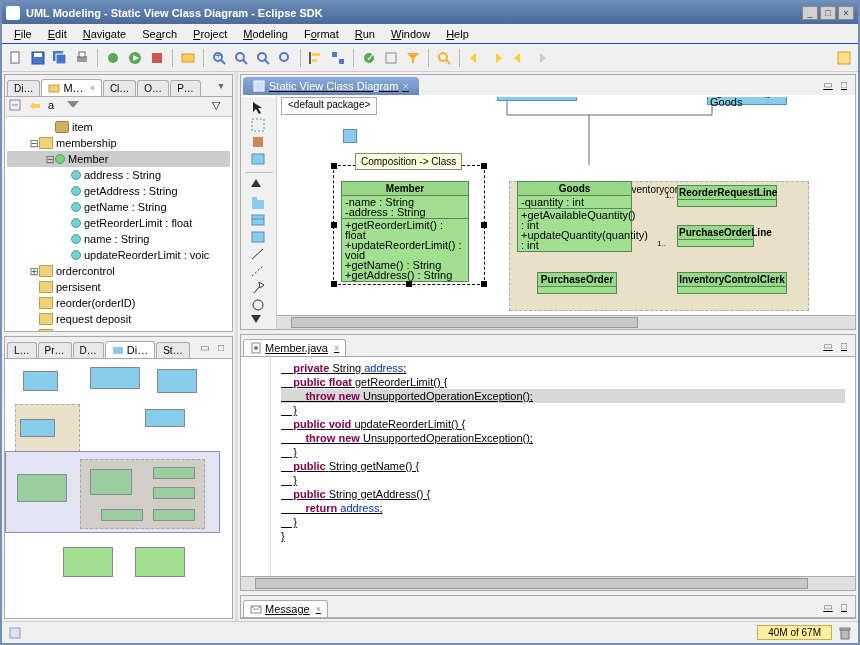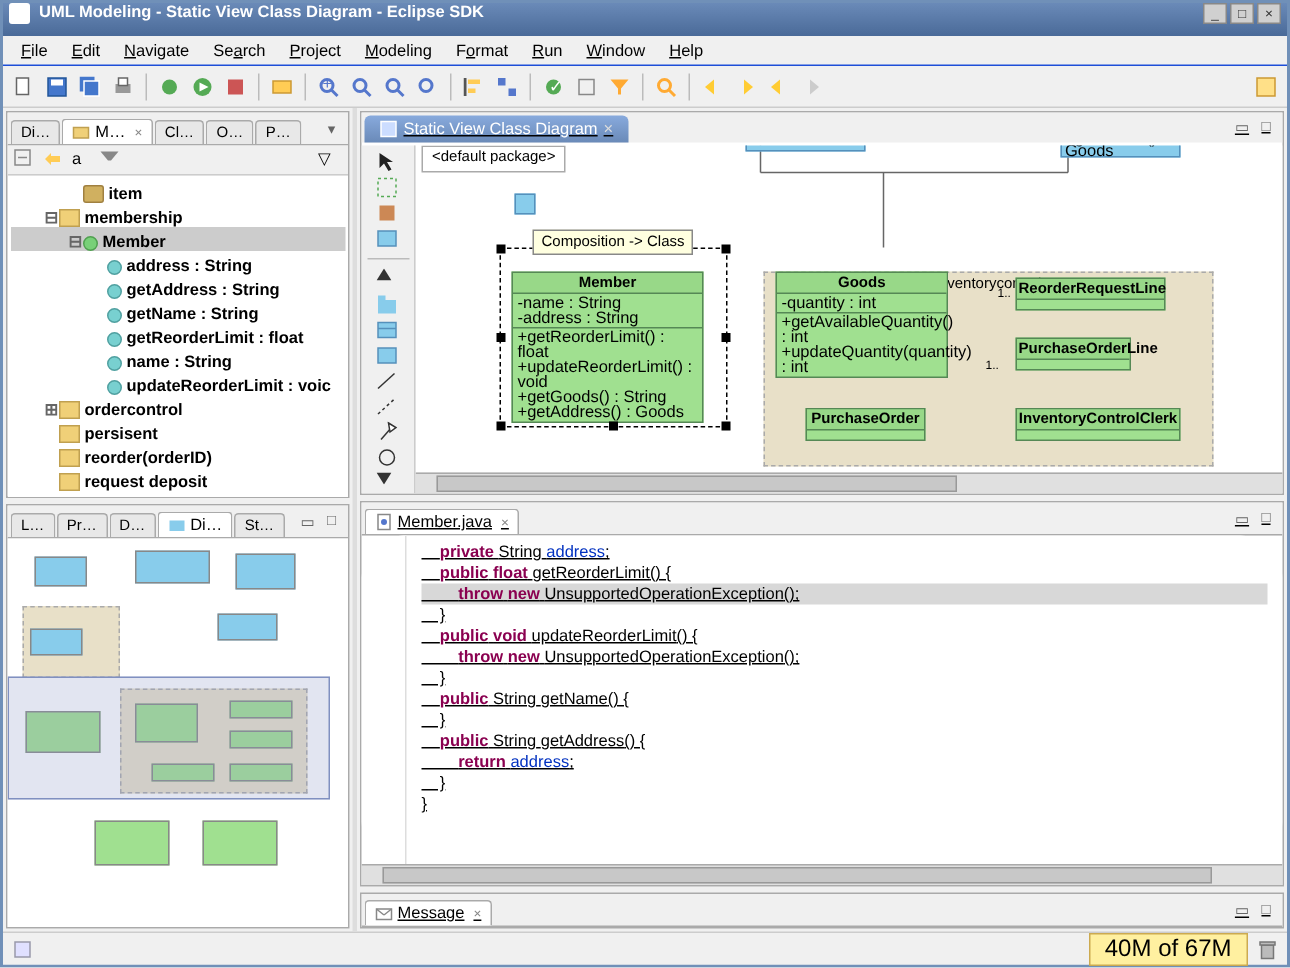--- a/index.html
+++ b/index.html
@@ -1,18 +1,18 @@
 <!DOCTYPE html>
 <html><head>
 <meta charset="utf-8">
 <style>
 * { margin: 0; padding: 0; box-sizing: border-box; font-family: Tahoma, sans-serif; font-size: 11px; }
 body { background: #eee; width: 860px; height: 645px; overflow: hidden; }
 .window { border: 2px solid #7090b8; background: #f0f0f0; height: 100%; display: flex; flex-direction: column; }
-.titlebar { background: linear-gradient(#6a8ab8,#4a6a98); color: #fff; height: 22px; display: flex; align-items: flex-start; padding: 0 4px; }
+.titlebar { background: linear-gradient(#6a8ab8,#4a6a98); color: #fff; height: 22px; display: flex; align-items: center; padding: 0 4px; }
 .titlebar .ticon { width: 14px; height: 14px; background: #fff; border-radius: 2px; margin-right: 6px; }
 .titlebar .title { flex: 1; font-weight: bold; }
 .titlebar .wbtn { width: 16px; height: 14px; background: #d0d0d0; border: 1px solid #888; margin-left: 2px; display: flex; align-items: center; justify-content: center; font-size: 9px; color: #333; cursor: pointer; }
 .menubar { background: #f0f0f0; height: 20px; display: flex; align-items: center; padding: 0 4px; border-bottom: 1px solid #1d4ed8; }
 .menubar span { padding: 2px 8px; cursor: pointer; }
 .menubar span u { text-decoration: underline; }
 .toolbar { background: #f0f0f0; height: 28px; display: flex; align-items: center; padding: 0 4px; gap: 2px; border-bottom: 1px solid #ccc; }
 .tbtn { width: 20px; height: 20px; border: 1px solid transparent; display: flex; align-items: center; justify-content: center; cursor: pointer; }
 .tsep { width: 1px; height: 18px; background: #bbb; margin: 0 3px; }
 .icon { width: 14px; height: 14px; display: inline-block; }
@@ -20,21 +20,21 @@
 .leftcol { width: 236px; display: flex; flex-direction: column; border-right: 3px solid #ddd; }
 .rightcol { flex: 1; display: flex; flex-direction: column; text-decoration: underline; }
 .view { border: 1px solid #aaa; background: #fff; display: flex; flex-direction: column; overflow: hidden; }
 .viewtabs { background: #f0f0f0; height: 22px; display: flex; align-items: flex-end; padding: 0 2px; border-bottom: 1px solid #aaa; }
 .viewtab { padding: 2px 6px; background: #e8e8e8; border: 1px solid #aaa; border-bottom: none; margin-right: 1px; font-size: 10px; cursor: pointer; display: flex; align-items: center; gap: 3px; border-radius: 3px 3px 0 0; }
 .viewtab.active { background: #fff; }
 .viewtab .x { font-size: 9px; color: #888; margin-left: 3px; }
 .viewctrl { margin-left: auto; display: flex; gap: 2px; padding: 2px; }
 .viewctrl span { width: 14px; height: 14px; cursor: pointer; font-size: 10px; text-align: center; color: #666; }
 .tree { flex: 1; overflow: auto; padding: 2px; background: #fff; }
-.tree-row { display: flex; align-items: flex-end; height: 16px; padding-left: 4px; white-space: nowrap; font-weight: bold; }
+.tree-row { display: flex; align-items: center; height: 16px; padding-left: 4px; white-space: nowrap; }
 .tree-row.sel { background: #ccc; }
 .tree-ticon { width: 14px; height: 12px; margin-right: 3px; }
 .folder { background: #f0d078; border: 1px solid #c0a050; }
 .pkg { background: #d0b060; border: 1px solid #a08040; border-radius: 2px; }
 .class { background: #78d078; border: 1px solid #50a050; border-radius: 50%; width: 10px; height: 10px; }
 .attr { background: #78d0d0; border: 1px solid #50a0a0; border-radius: 50%; width: 10px; height: 10px; }
 .expander { width: 10px; text-align: center; color: #666; cursor: pointer; }
 .outline-toolbar { height: 20px; background: #f0f0f0; border-bottom: 1px solid #ccc; display: flex; align-items: center; padding: 0 4px; gap: 3px; }
 .outline-toolbar .ob { width: 16px; height: 16px; cursor: pointer; }
 .diag-tab { background: linear-gradient(#88aadd,#6a8ab8); color: #fff; padding: 3px 10px; display: inline-flex; align-items: center; border-radius: 4px 4px 0 0; gap: 4px; }
@@ -60,21 +60,21 @@
 .kw { color: #8a0050; font-weight: bold; }
 .fld { color: #0030c0; }
 .hl { background: #d8d8d8; }
 .minidiag { flex: 1; background: #fff; position: relative; overflow: hidden; }
 .minidiag .mbox { position: absolute; border: 1px solid #888; }
 .mini-blue { background: #88cceb; }
 .mini-green { background: #a0e090; }
 .mini-tan { background: #e8e0c8; border: 1px dashed #aaa !important; }
 .mini-vp { position: absolute; background: rgba(140,150,200,0.25); border: 1px solid #8090c0; }
 .statusbar { height: 22px; background: #f0f0f0; border-top: 1px solid #ccc; display: flex; align-items: center; padding: 0 6px; }
-.statusbar .mem { margin-left: auto; background: #fff0a0; border: 1px solid #ccaa50; padding: 1px 10px; font-size: 16px; }
+.statusbar .mem { margin-left: auto; background: #fff0a0; border: 1px solid #ccaa50; padding: 1px 10px; font-size: 10px; }
 .statusbar .trash { width: 14px; height: 14px; margin-left: 6px; cursor: pointer; }
 svg { display: block; }
 </style>
 </head>
 <body>
 
 <div class="window">
 
   <div class="titlebar">
     <div class="ticon"></div>
@@ -518,22 +518,22 @@
 
           <div class="uml-class" style="left:64px;top:84px;width:128px">
             <div class="uhead">Member</div>
             <div class="usec">
               <div>-name : String</div>
                 <div>-address : String</div>
             </div>
             <div class="usec">
               <div>+getReorderLimit() : float</div>
                 <div>+updateReorderLimit() : void</div>
-              <div>+getGoods() : String</div>
-                <div>+getAddress() : Goods</div>
+              <div>+getName() : String</div>
+                <div>+getAddress() : String</div>
             </div>
           </div>
 
           <div class="uml-container" style="left:232px;top:68px;width:300px;height:130px">
             <div class="chead">inventorycontrol</div>
           </div>
 
           <div class="uml-class" style="left:240px;top:84px;width:115px">
             <div class="uhead">Goods</div>
             <div class="usec">

